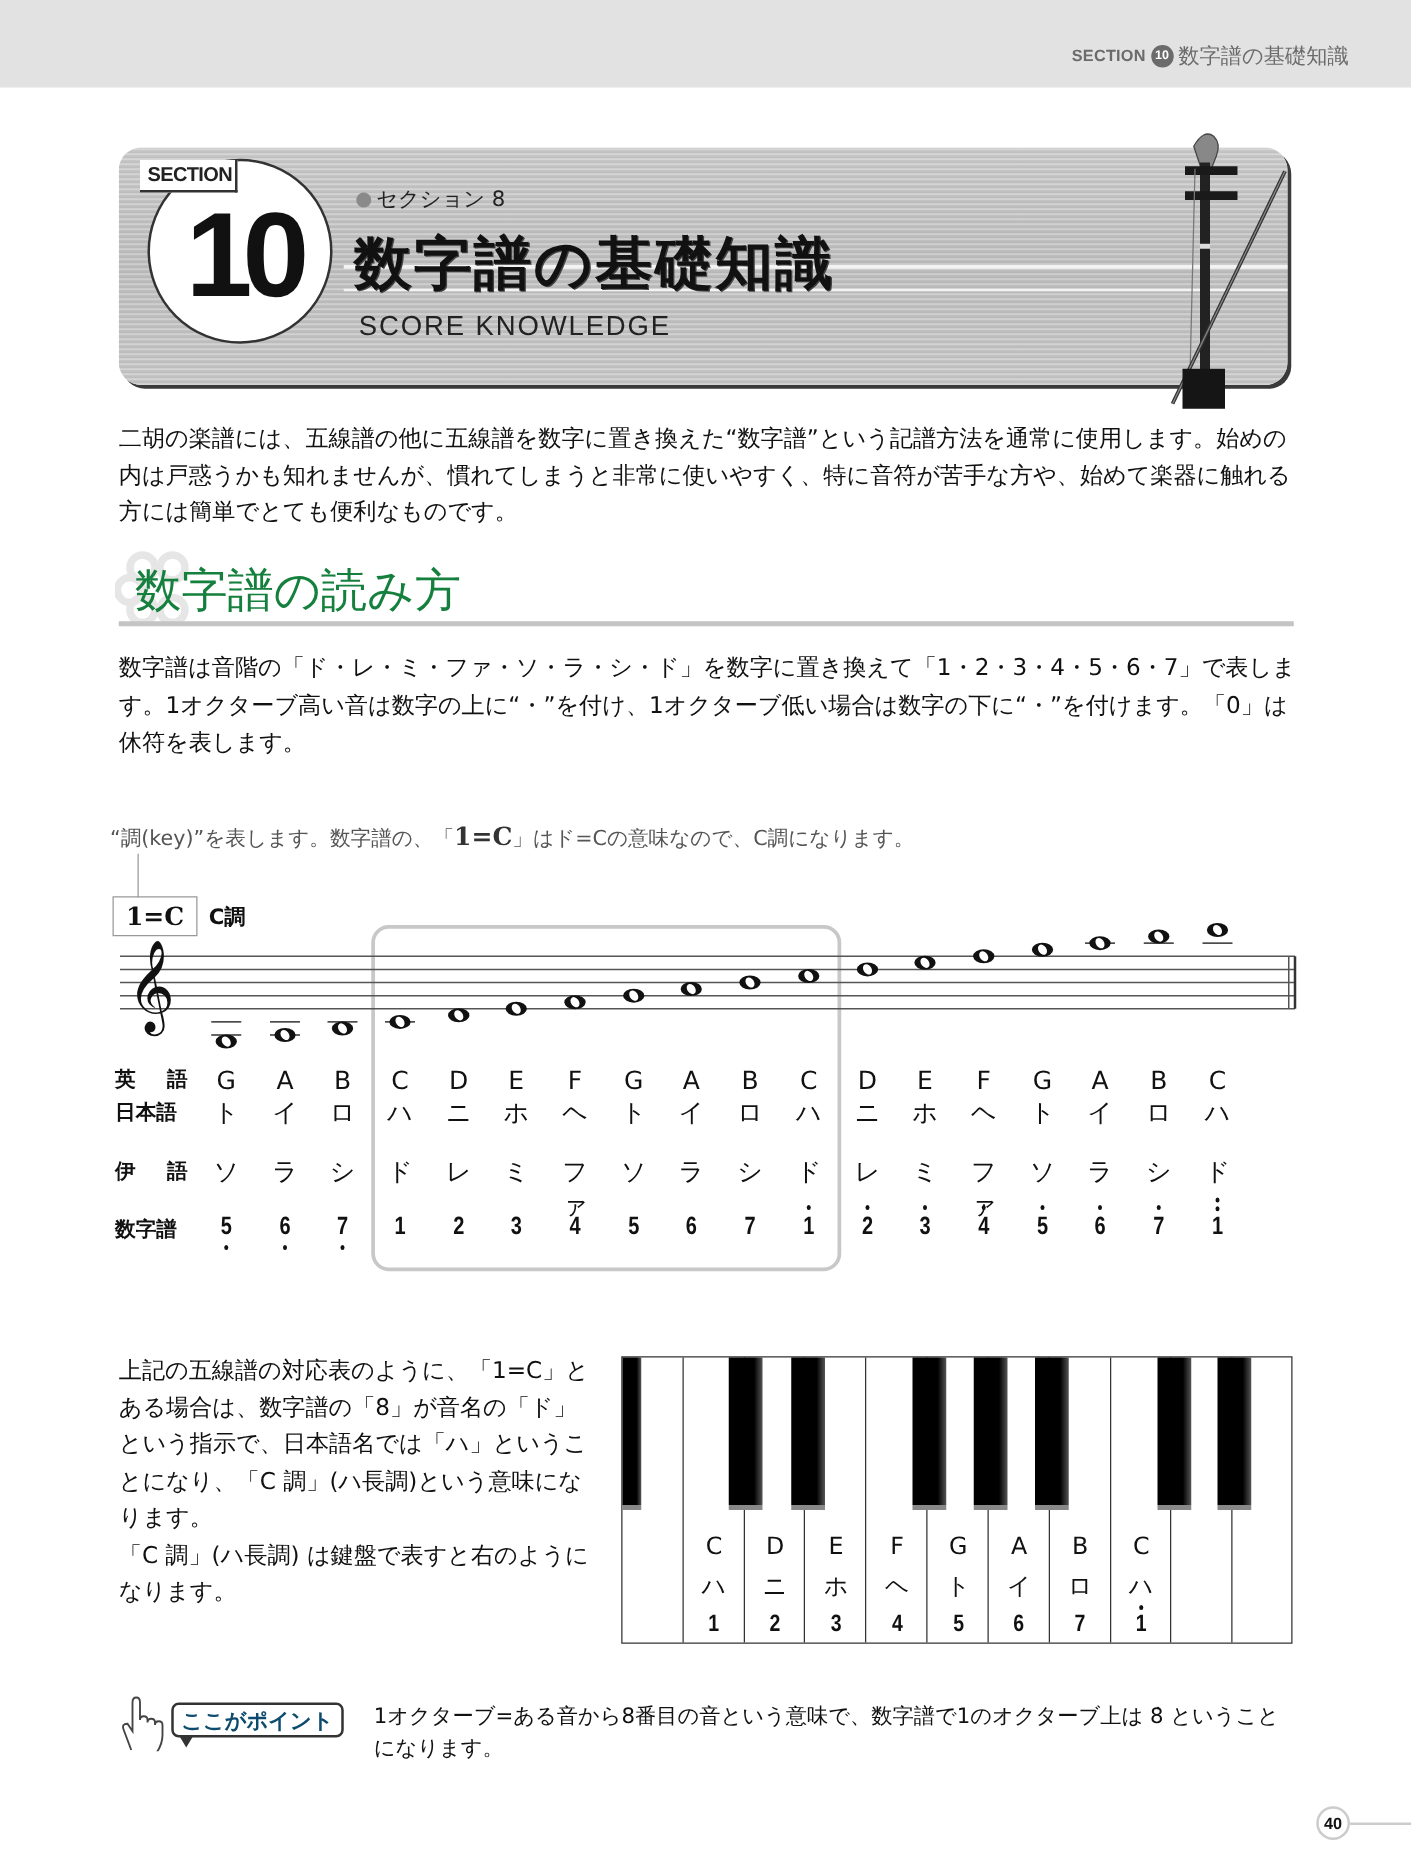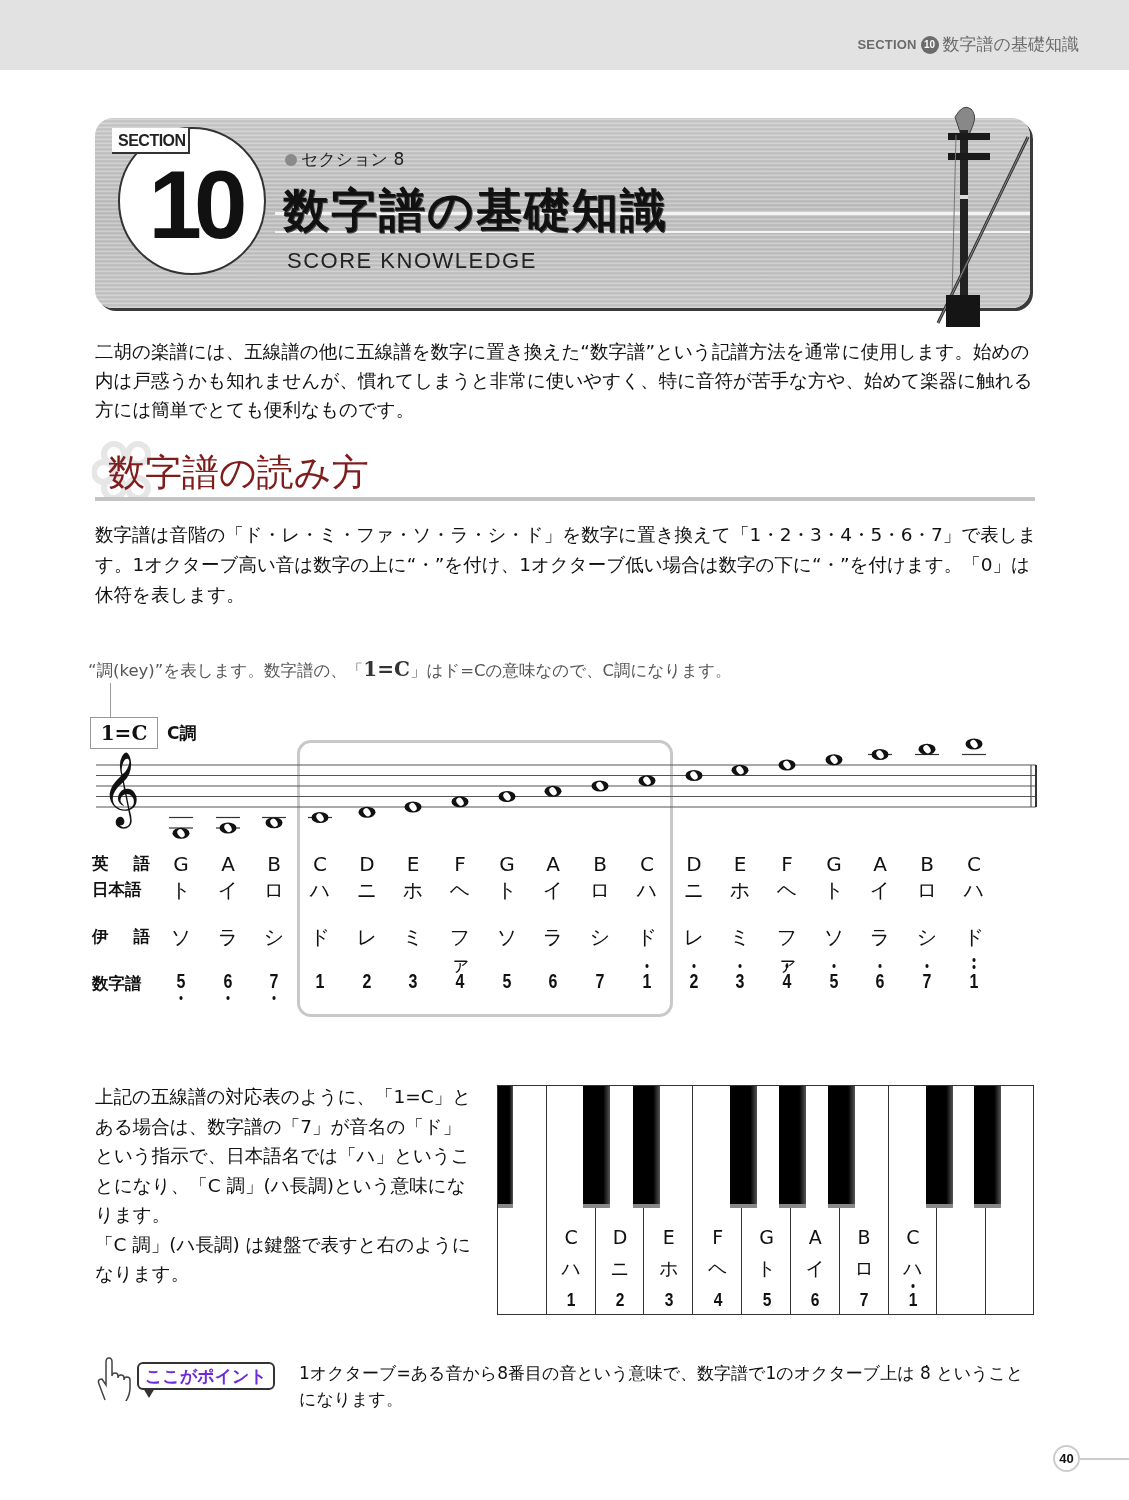--- a/index.html
+++ b/index.html
@@ -26,21 +26,21 @@
   .banner-kicker { position: absolute; left: 285px; top: 148px; font-size: 17px; color: #222; display: flex; align-items: center; gap: 4px; }
   .banner-kicker .dot { width: 12px; height: 12px; border-radius: 50%; background: #8a8a8a; display: inline-block; }
   .banner-title { position: absolute; left: 283px; top: 180px; font-size: 46px; font-weight: bold; color: #111; letter-spacing: 2px; text-shadow: 1px 1px 0 #444; }
   .banner-sub { position: absolute; left: 287px; top: 248px; font-family: "Liberation Sans", sans-serif; font-size: 22px; color: #222; letter-spacing: 1.5px; }
 
   .erhu { position: absolute; left: 900px; top: 95px; width: 140px; height: 235px; }
 
   .intro { position: absolute; left: 95px; top: 337px; width: 945px; font-size: 18.5px; line-height: 29px; color: #111; }
 
   .h2-orn { position: absolute; left: 92px; top: 438px; width: 70px; height: 62px; }
-  .h2 { position: absolute; left: 108px; top: 448px; font-size: 37px; color: #7f1d1d; }
+  .h2 { position: absolute; left: 108px; top: 448px; font-size: 37px; color: #15803d; }
   .h2-rule { position: absolute; left: 95px; top: 497px; width: 940px; height: 4px; background: #c4c4c4; }
 
   .para2 { position: absolute; left: 95px; top: 520px; width: 945px; font-size: 18.5px; line-height: 30px; color: #111; }
 
   .key-note { position: absolute; left: 88px; top: 657px; font-size: 16.5px; color: #555; }
   .key-note b { font-family: "DejaVu Serif", serif; font-size: 20px; color: #333; }
   .key-line { position: absolute; left: 110px; top: 683px; width: 1px; height: 35px; background: #999; }
   .key-box { position: absolute; left: 90px; top: 717px; width: 68px; height: 32px; border: 1px solid #999; font-family: "DejaVu Serif", serif; font-size: 20px; font-weight: bold; display: flex; align-items: center; justify-content: center; color: #111; }
   .key-label { position: absolute; left: 167px; top: 722px; font-size: 17px; font-weight: bold; color: #111; }
 
@@ -56,21 +56,21 @@
 
   .lower-text { position: absolute; left: 95px; top: 1082px; width: 380px; font-size: 18.5px; line-height: 29.5px; color: #111; }
 
   .keyboard { position: absolute; left: 497px; top: 1085px; width: 537px; height: 230px; border: 1.5px solid #333; background: #fff; }
   .wkey { position: absolute; top: 0; height: 100%; border-left: 1.5px solid #333; }
   .bkey { position: absolute; top: 0; height: 122px; background: linear-gradient(90deg, #000 0%, #000 75%, #555 100%); border-bottom: 4px solid #888; }
   .klabel { position: absolute; width: 44px; text-align: center; font-size: 19px; color: #111; }
   .klabel.num { font-family: "Liberation Sans", sans-serif; font-weight: bold; transform: scaleX(0.82); }
 
   .point-icon { position: absolute; left: 93px; top: 1356px; width: 40px; height: 45px; }
-  .point-badge { position: absolute; left: 137px; top: 1362px; width: 138px; height: 28px; border: 2px solid #333; border-radius: 6px; font-size: 17px; font-weight: bold; display: flex; align-items: center; justify-content: center; color: #6d28d9; background: #fff; }
+  .point-badge { position: absolute; left: 137px; top: 1362px; width: 138px; height: 28px; border: 2px solid #333; border-radius: 6px; font-size: 17px; font-weight: bold; display: flex; align-items: center; justify-content: center; color: #0c4a6e; background: #fff; }
   .point-tail { position: absolute; left: 143px; top: 1388px; width: 0; height: 0; border-left: 6px solid transparent; border-right: 6px solid transparent; border-top: 10px solid #333; }
   .point-text { position: absolute; left: 299px; top: 1360px; width: 740px; font-size: 17px; line-height: 26px; color: #111; }
 
   .page-num { position: absolute; left: 1053px; top: 1445px; width: 27px; height: 27px; border-radius: 50%; border: 2px solid #ccc; font-family: "Liberation Sans", sans-serif; font-weight: bold; font-size: 13px; display: flex; align-items: center; justify-content: center; color: #111; background: #fff; }
   .page-rule { position: absolute; left: 1080px; top: 1458px; width: 49px; height: 2px; background: #ccc; }
 </style>
 </head>
 <body>
 
 <div class="topbar">
@@ -273,21 +273,21 @@
     <div class="cell" style="left: 907px; top: 877px;">ロ</div>
     <div class="cell" style="left: 907px; top: 924px;">シ</div>
     <div class="cell num" style="left: 907px; top: 970px;">7<span class="dot-up" style="top: -6px;"></span></div>
     <div class="cell" style="left: 954px; top: 852px;">C</div>
     <div class="cell" style="left: 954px; top: 877px;">ハ</div>
     <div class="cell" style="left: 954px; top: 924px;">ド</div>
     <div class="cell num" style="left: 954px; top: 970px;">1<span class="dot-up" style="top: -12px;"></span><span class="dot-up" style="top: -5px;"></span></div>
   </div>
 
 <div class="lower-text">
-  <div>上記の五線譜の対応表のように、「1=C」とある場合は、数字譜の「7」が音名の「ド」という指示で、日本語名では「ハ」ということになり、「C 調」(ハ長調)という意味になります。</div>
+  <div>上記の五線譜の対応表のように、「1=C」とある場合は、数字譜の「8」が音名の「ド」という指示で、日本語名では「ハ」ということになり、「C 調」(ハ長調)という意味になります。</div>
   <div>「C 調」(ハ長調) は鍵盤で表すと右のようになります。</div>
 </div>
 
 <div class="keyboard" id="keyboard">
     <div class="wkey" style="left: 47.8182px;"></div>
     <div class="wkey" style="left: 96.6364px;"></div>
     <div class="wkey" style="left: 145.455px;"></div>
     <div class="wkey" style="left: 194.273px;"></div>
     <div class="wkey" style="left: 243.091px;"></div>
     <div class="wkey" style="left: 291.909px;"></div>

